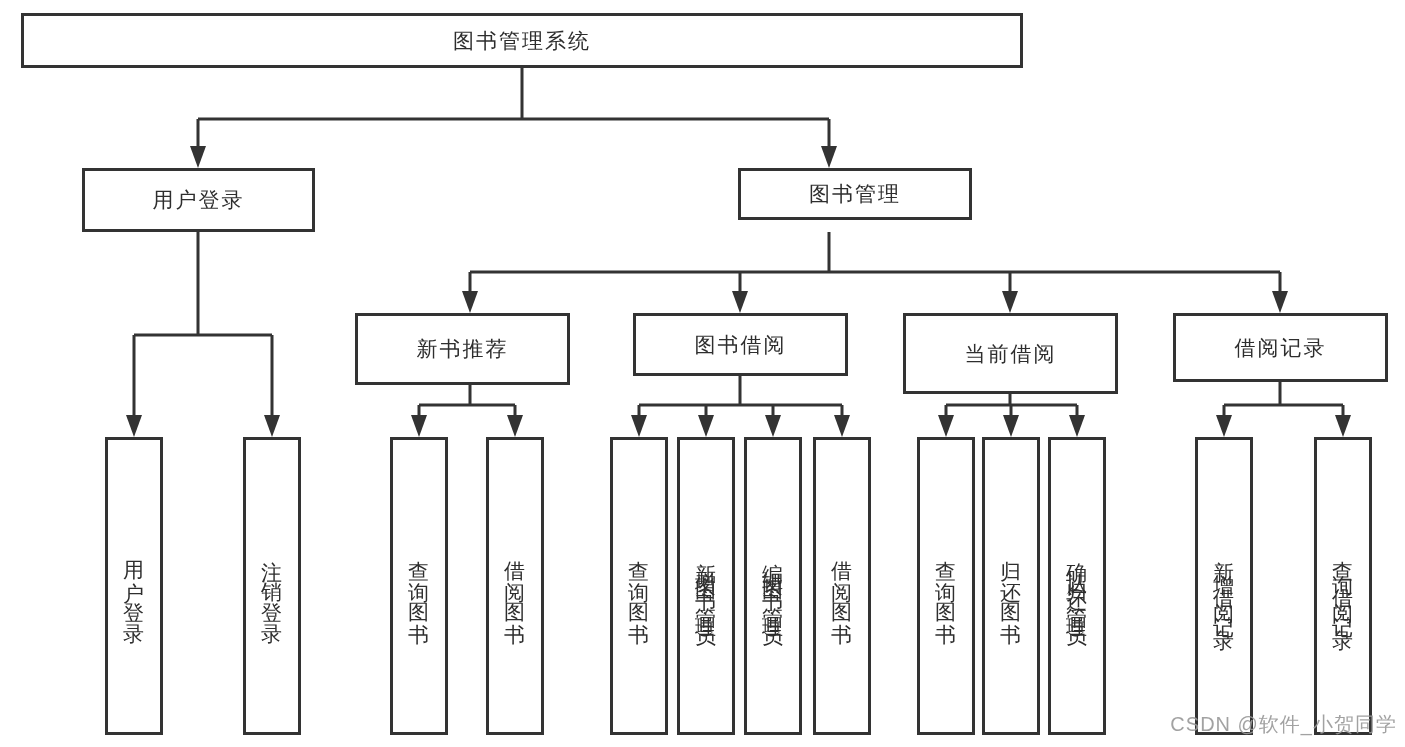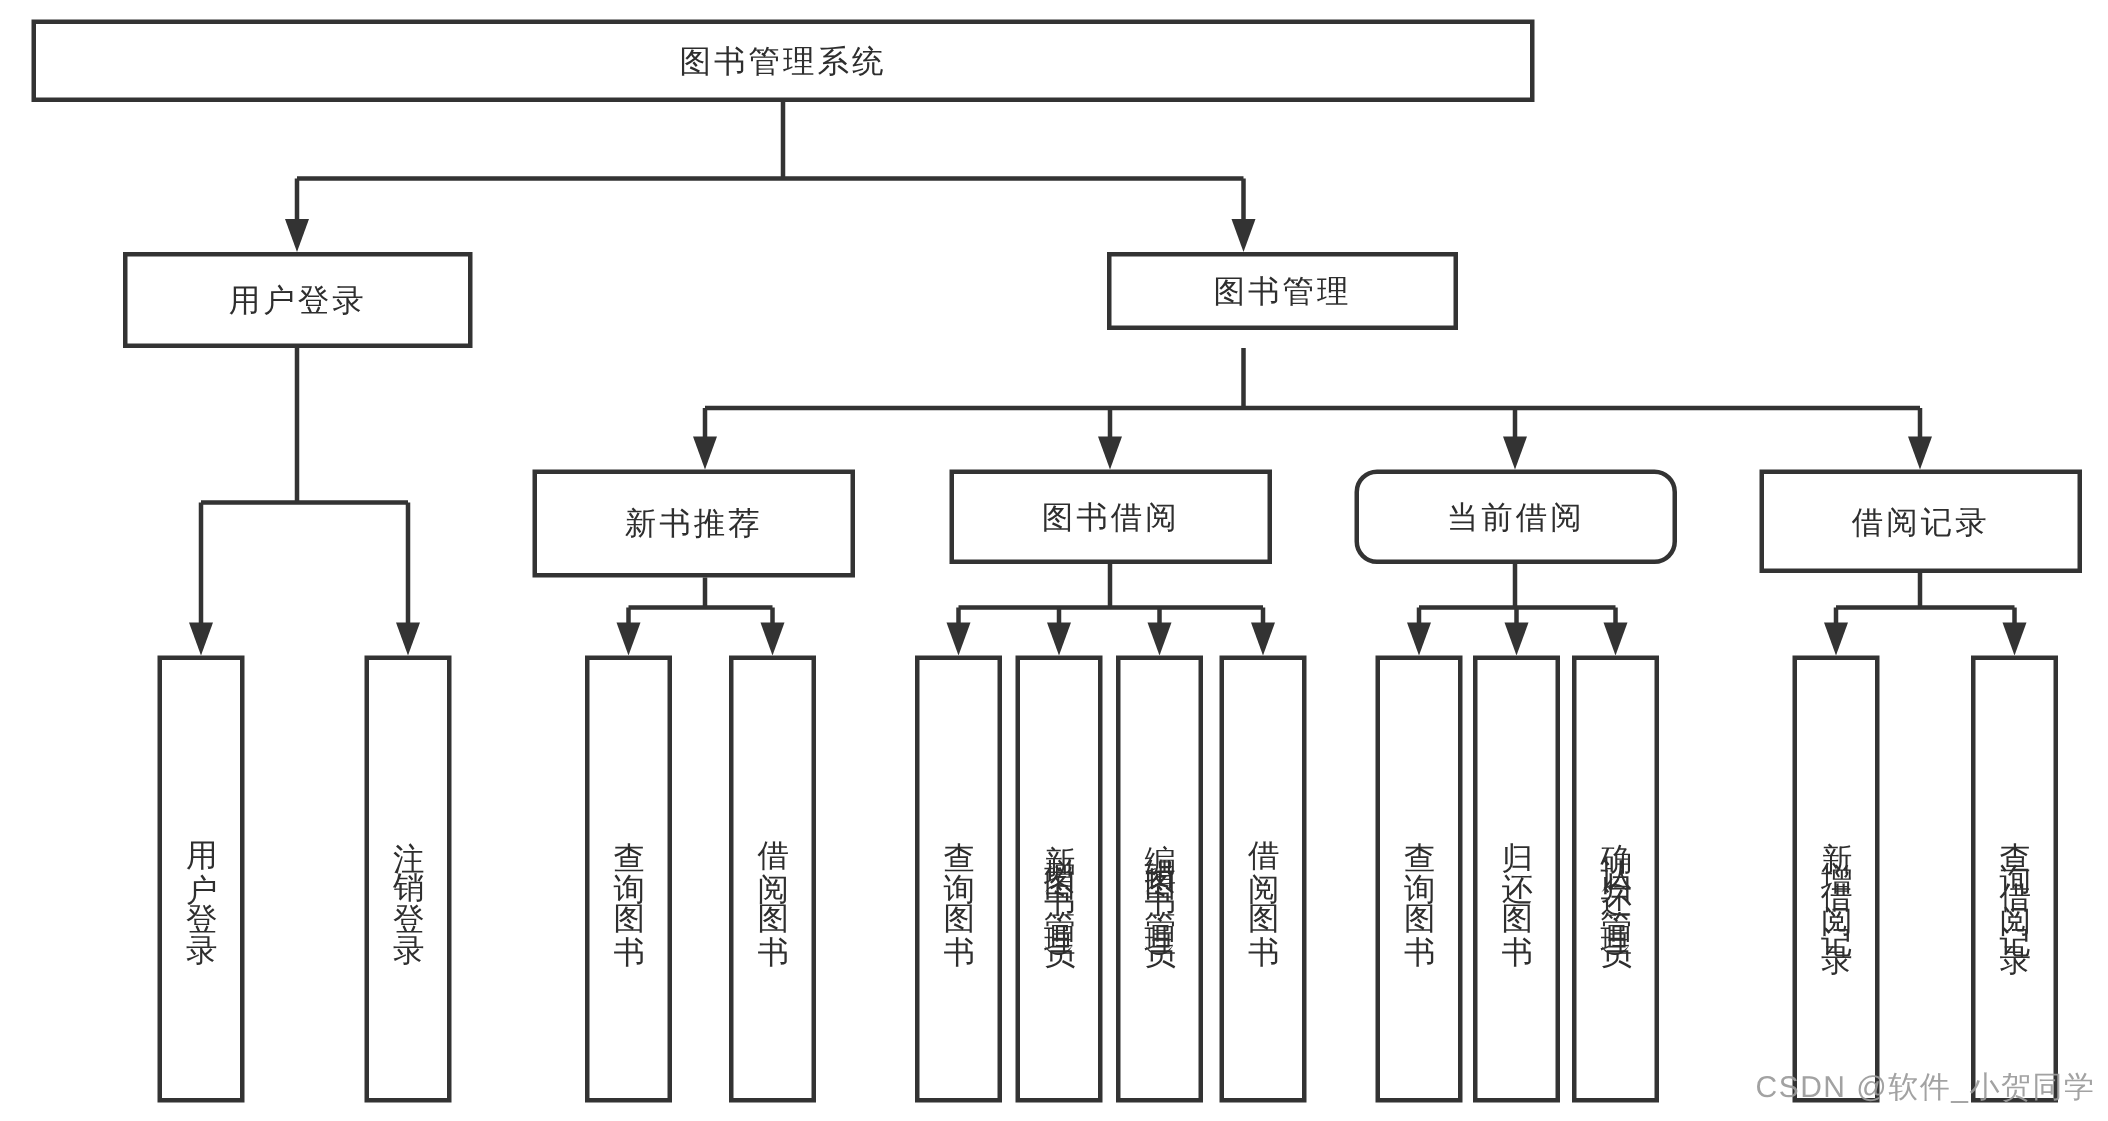--- a/index.html
+++ b/index.html
@@ -94,21 +94,21 @@
     </g>
   </svg>
 
   <div class="node" style="left:21px; top:13px; width:1002px; height:55px;">图书管理系统</div>
 
   <div class="node" style="left:82px; top:168px; width:233px; height:64px;">用户登录</div>
   <div class="node" style="left:738px; top:168px; width:234px; height:52px;">图书管理</div>
 
   <div class="node" style="left:355px; top:313px; width:215px; height:72px;">新书推荐</div>
   <div class="node" style="left:633px; top:313px; width:215px; height:63px;">图书借阅</div>
-  <div class="node" style="left:903px; top:313px; width:215px; height:63px;border-radius:15px;">当前借阅</div>
+  <div class="node" style="left:903px; top:313px; width:215px; height:81px;">当前借阅</div>
   <div class="node" style="left:1173px; top:313px; width:215px; height:69px;">借阅记录</div>
 
   <div class="node leaf sp-l" style="left:105px; top:437px; width:58px; height:298px;">
     <span>用户登录</span>
   </div>
   <div class="node leaf sp-l" style="left:243px; top:437px; width:58px; height:298px;">
     <span>注销登录</span>
   </div>
 
   <div class="node leaf sp-l" style="left:390px; top:437px; width:58px; height:298px;">

